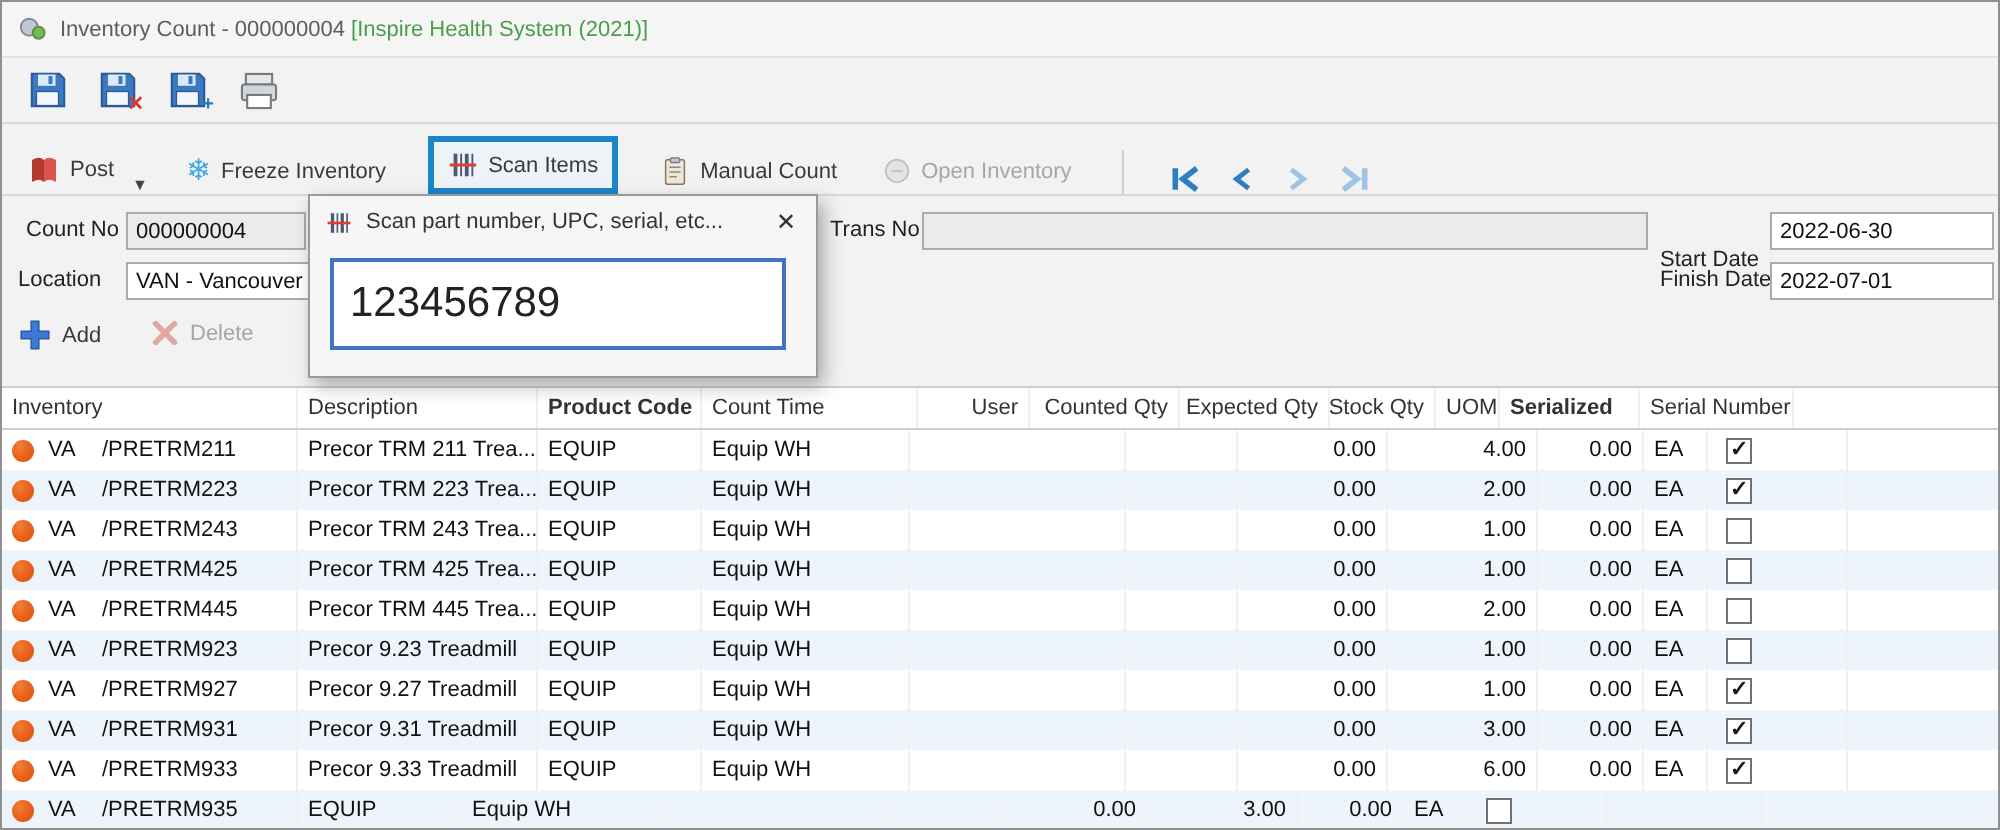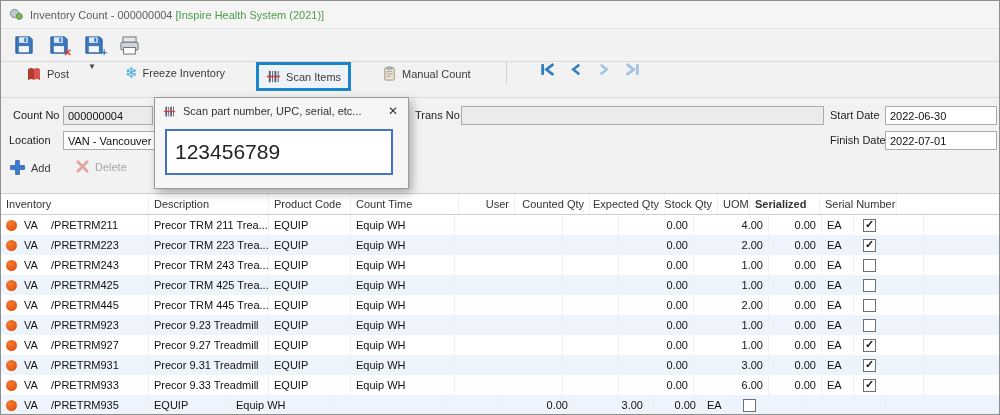--- a/index.html
+++ b/index.html
@@ -10,21 +10,21 @@
   .titlebar{height:27px;display:flex;align-items:center;gap:6px;padding:0 8px;background:#f5f5f5}
   .title{color:#5d5d5d}
   .company{color:#4a9e4a}
   
   .tb1{height:34px;display:flex;align-items:center;gap:9px;padding:0 10px;border-top:1px solid #e2e2e2;border-bottom:1px solid #d9d9d9;background:#f2f2f2}
   .iconbtn{width:26px;height:26px;display:flex;align-items:center;justify-content:center;position:relative}
   .badge{position:absolute;right:0;bottom:0;font-size:10px;font-weight:bold;line-height:10px}
   .badge.x{color:#d23b2f}
   .badge.p{color:#2e75b6}
   
-  .tb2{height:36px;display:flex;align-items:flex-start;gap:18px;padding:0 18px;border-bottom:1px solid #d9d9d9;background:#f2f2f2}
+  .tb2{height:36px;display:flex;align-items:flex-end;gap:8px;padding:0 6px;border-bottom:1px solid #d9d9d9;background:#f2f2f2}
   .abtn{display:flex;align-items:center;gap:5px;padding:4px 7px;color:#3a3a3a;white-space:nowrap}
   .abtn.disabled{color:#a6a6a6}
   .caret{font-size:8px;color:#444;margin-left:-6px;margin-right:4px}
   .ring{border:3px solid #1a86c9;display:flex;align-items:center;background:#eef3f8;margin:0 6px}
   .vsep{width:1px;height:22px;background:#d0d0d0;margin:0 10px}
   .nav{display:flex;align-items:center;gap:12px;margin-left:4px}
   .snow{font-size:15px;color:#3fa9e0;line-height:14px}
   
   .formarea{position:relative;height:95px;background:#f2f2f2}
   .flabel{position:absolute;color:#222;white-space:nowrap}
@@ -130,20 +130,29 @@
     <div class="abtn">
       <span>
         <svg width="15" height="15" viewBox="0 0 16 16">
             <rect x="3" y="2" width="10" height="13" rx="1" fill="#efe7d6" stroke="#8a7a5a" stroke-width=".8"></rect>
             <rect x="5.5" y="1" width="5" height="2.5" rx=".6" fill="#b9c4cf" stroke="#6a7682" stroke-width=".6"></rect>
             <path d="M5 6h6M5 8.5h6M5 11h4" stroke="#8a8a8a" stroke-width=".8" fill="none"></path>
           </svg>
       </span>
       <span>Manual Count</span>
     </div>
+    <div class="abtn disabled">
+      <span>
+        <svg width="15" height="15" viewBox="0 0 16 16" opacity=".55">
+            <circle cx="8" cy="8" r="6" fill="#d9d9d9" stroke="#9a9a9a"></circle>
+            <path d="M5 8h6" stroke="#9a9a9a" fill="none"></path>
+          </svg>
+      </span>
+      <span>Open Inventory</span>
+    </div>
     <span class="vsep"></span>
     <div class="nav">
       <span>
         <svg width="18" height="15" viewBox="0 0 16 14" fill="none" stroke="#2e7fc2" stroke-width="2.6">
             <path d="M3 2v10"></path>
             <path d="M13 2L6.5 7L13 12"></path>
           </svg>
       </span>
       <span>
         <svg width="15" height="15" viewBox="0 0 16 14" fill="none" stroke="#2e7fc2" stroke-width="2.6">
@@ -162,21 +171,21 @@
           </svg>
       </span>
     </div>
   </div>
 
   <div class="formarea">
     <span class="flabel" style="left:12px;top:11px">Count No</span>
     <input class="field ro" style="left: 62px; top: 8px; width: 90px;" readonly="" value="000000004">
     <span class="flabel" style="left:414px;top:11px">Trans No</span>
     <input class="field ro" style="left: 460px; top: 8px; width: 363px;" readonly="" value="">
-    <span class="flabel" style="left:829px;top:11px">Start Date</span>
+    <span class="flabel" style="left:829px;top:26px">Start Date</span>
     <input class="field" style="left: 884px; top: 8px; width: 112px;" value="2022-06-30">
     <span class="flabel" style="left:8px;top:36px">Location</span>
     <input class="field" style="left: 62px; top: 33px; width: 122px;" value="VAN - Vancouver">
     <span class="flabel" style="left:829px;top:36px">Finish Date</span>
     <input class="field" style="left: 884px; top: 33px; width: 112px;" value="2022-07-01">
     <div class="fbtn" style="left:8px;top:61px">
       <span>
         <svg width="17" height="17" viewBox="0 0 16 16">
             <path d="M6.2 1.5h3.6v4.7h4.7v3.6H9.8v4.7H6.2V9.8H1.5V6.2h4.7z" fill="#3a7bd5" stroke="#2a5a9e" stroke-width=".7"></path>
           </svg>
@@ -190,21 +199,21 @@
           </svg>
       </span>
       <span>Delete</span>
     </div>
   </div>
 
   <div class="grid">
     <div class="tr thead">
         <div class="th" style="width: 148px;">Inventory</div>
         <div class="th" style="width: 120px;">Description</div>
-        <div class="th" style="width: 82px;">Product Code</div>
+        <div class="th" style="width: 82px; font-weight: bold;">Product Code</div>
         <div class="th" style="width: 108px;">Count Time</div>
         <div class="th r" style="width: 56px;">User</div>
         <div class="th r" style="width: 75px;">Counted Qty</div>
         <div class="th r" style="width: 75px;">Expected Qty</div>
         <div class="th r" style="width: 53px;">Stock Qty</div>
         <div class="th" style="width: 32px;">UOM</div>
         <div class="th" style="width: 70px; font-weight: bold;">Serialized</div>
         <div class="th" style="width: 77px;">Serial Number</div>
       </div>
     <div>

